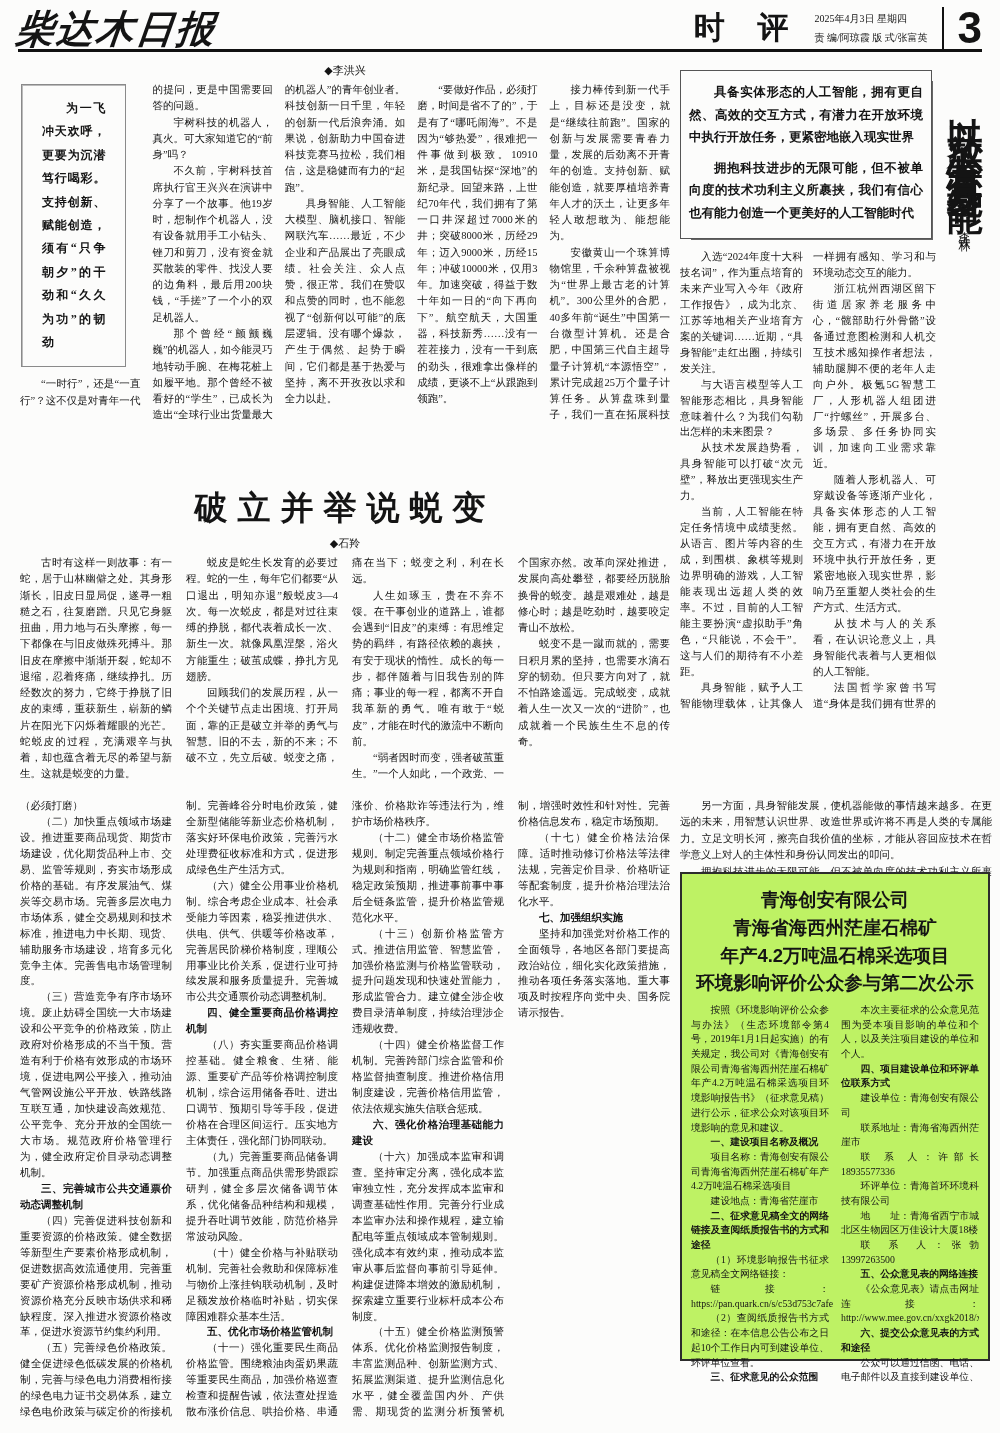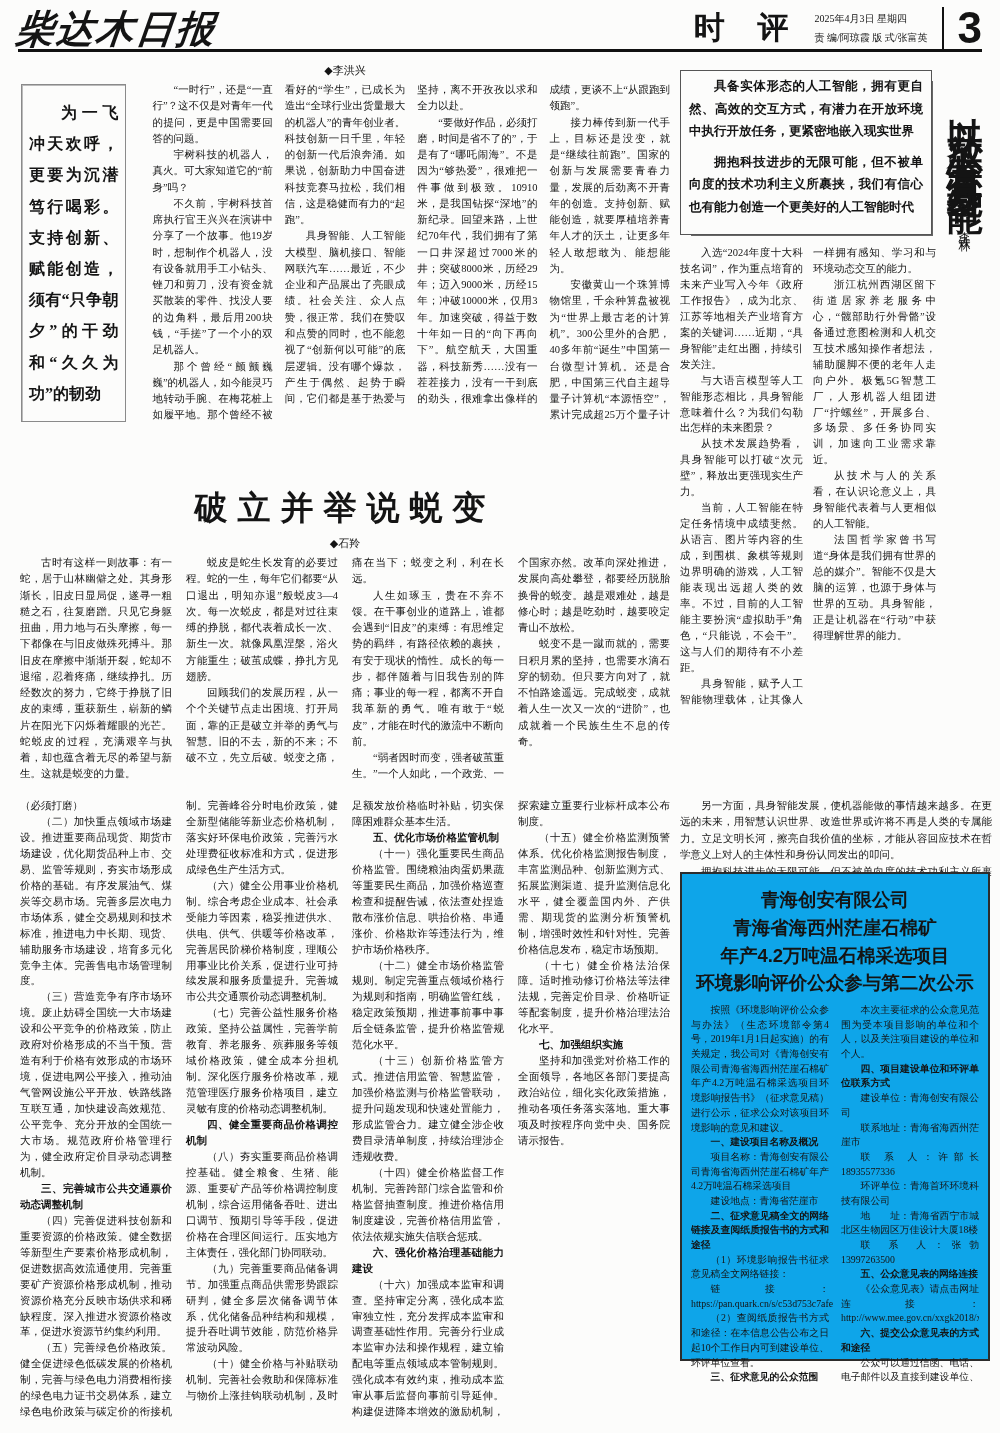--- a/index.html
+++ b/index.html
@@ -26,51 +26,51 @@
   .para.bold{font-weight:bold;}
   .para.noindent{text-indent:0;}
   
   .art1{left:20px;top:58px;width:650px;}
   .art1 h1{margin:0;text-align:center;font-size:37px;font-weight:900;letter-spacing:2px;}
   .byline{text-align:center;font-size:11px;margin:5px 0 4px 0;}
   .art1-body{height:345px;column-count:5;column-gap:12px;column-fill:auto;
     overflow:hidden;font-size:10.5px;line-height:1.55;margin-top:4px;}
   .pullquote1{
     border:1px solid #8a8a8a;box-shadow:inset 3px 3px 0 -2px #bbb;
-    padding:12px 7px;margin:2px 14px 9px 1px;font-size:16px;line-height:1.95;
+    padding:12px 20px;margin:2px 14px 9px 1px;font-size:12px;line-height:1.95;
     font-weight:600;break-inside:avoid;
   }
   .pullquote1 p{margin:0;text-indent:2em;text-align:justify;}
   
   .art2{left:20px;top:486px;width:650px;}
   .art2 h1{margin:0;text-align:center;font-size:33px;font-weight:900;letter-spacing:10px;}
   .art2-body{height:240px;column-count:4;column-gap:14px;column-fill:auto;
     overflow:hidden;font-size:10.5px;line-height:1.55;margin-top:4px;}
   
   .art3{left:680px;top:58px;width:312px;height:736px;display:flex;}
   .art3-content{width:256px;}
   .art3-strip{width:56px;display:flex;flex-direction:column;align-items:center;}
   .vtitle{writing-mode:vertical-rl;font-size:36px;font-weight:900;letter-spacing:9px;margin-top:30px;line-height:1.1;}
   .vbyline{writing-mode:vertical-rl;font-size:12px;margin-top:26px;letter-spacing:4px;}
   .pullquote3{
     border:1px solid #555;box-shadow:6px 6px 0 -5px #666;
-    padding:4px 8px;margin:12px 4px 10px 0;font-size:12.5px;line-height:1.8;font-weight:bold;
+    padding:10px 8px;margin:12px 4px 10px 0;font-size:12.5px;line-height:1.8;font-weight:bold;
   }
   .pullquote3 p{margin:0 0 8px 0;text-indent:2em;text-align:justify;}
-  .pullquote3 p:last-child{margin-bottom:12px;}
+  .pullquote3 p:last-child{margin-bottom:4px;}
   .art3-body{height:468px;column-count:2;column-gap:10px;column-fill:auto;
     overflow:hidden;font-size:10.5px;line-height:1.52;}
   .art3-close{left:680px;top:798px;width:312px;font-size:10.5px;line-height:1.55;}
   .art3-close .para{margin-bottom:1px;}
   
   .doc{left:20px;top:798px;width:650px;height:629px;column-count:4;column-gap:14px;
     column-fill:auto;overflow:hidden;font-size:10.5px;line-height:1.52;}
   
   .notice{left:680px;top:872px;width:310px;height:489px;border:2px solid #2c2c2c;
-    box-sizing:border-box;padding:12px 9px 8px 9px;background:#0ea5e9;}
+    box-sizing:border-box;padding:12px 9px 8px 9px;background:#bef264;}
   .notice-title{margin:0 0 6px 0;}
   .notice-title div{text-align:center;font-weight:900;font-size:18.5px;line-height:1.5;
     font-family:"Liberation Sans",sans-serif;}
   .notice-body{height:392px;column-count:2;column-gap:12px;column-fill:auto;
     overflow:hidden;font-size:9.8px;line-height:1.5;}
 </style>
 </head>
 <body>
 
 <div class="abs masthead">柴达木日报</div>
@@ -114,20 +114,21 @@
       <p>具备实体形态的人工智能，拥有更自然、高效的交互方式，有潜力在开放环境中执行开放任务，更紧密地嵌入现实世界</p>
       <p>拥抱科技进步的无限可能，但不被单向度的技术功利主义所裹挟，我们有信心也有能力创造一个更美好的人工智能时代</p>
     </div>
     <div class="art3-body">
         <p class="para">入选“2024年度十大科技名词”，作为重点培育的未来产业写入今年《政府工作报告》，成为北京、江苏等地相关产业培育方案的关键词……近期，“具身智能”走红出圈，持续引发关注。</p>
         <p class="para">与大语言模型等人工智能形态相比，具身智能意味着什么？为我们勾勒出怎样的未来图景？</p>
         <p class="para">从技术发展趋势看，具身智能可以打破“次元壁”，释放出更强现实生产力。</p>
         <p class="para">当前，人工智能在特定任务情境中成绩斐然。从语言、图片等内容的生成，到围棋、象棋等规则边界明确的游戏，人工智能表现出远超人类的效率。不过，目前的人工智能主要扮演“虚拟助手”角色，“只能说，不会干”。这与人们的期待有不小差距。</p>
         <p class="para">具身智能，赋予人工智能物理载体，让其像人一样拥有感知、学习和与环境动态交互的能力。</p>
         <p class="para">浙江杭州西湖区留下街道居家养老服务中心，“髋部助行外骨骼”设备通过意图检测和人机交互技术感知操作者想法，辅助腿脚不便的老年人走向户外。极氪5G智慧工厂，人形机器人组团进厂“拧螺丝”，开展多台、多场景、多任务协同实训，加速向工业需求靠近。</p>
+        <p class="para">随着人形机器人、可穿戴设备等逐渐产业化，具备实体形态的人工智能，拥有更自然、高效的交互方式，有潜力在开放环境中执行开放任务，更紧密地嵌入现实世界，影响乃至重塑人类社会的生产方式、生活方式。</p>
         <p class="para">从技术与人的关系看，在认识论意义上，具身智能代表着与人更相似的人工智能。</p>
         <p class="para">法国哲学家曾书写道“身体是我们拥有世界的总的媒介”。智能不仅是大脑的运算，也源于身体与世界的互动。具身智能，正是让机器在“行动”中获得理解世界的能力。</p>
       </div>
   </div>
   <div class="art3-strip">
     <div class="vtitle">以开放心态看具身智能</div>
     <div class="vbyline">◆李铁林</div>
   </div>
 </div>
 <div class="abs art3-close">
@@ -136,21 +137,20 @@
   </div>
 
 <div class="abs doc">
     <p class="para noindent">（必须打磨）</p>
     <p class="para">（二）加快重点领域市场建设。推进重要商品现货、期货市场建设，优化期货品种上市、交易、监管等规则，夯实市场形成价格的基础。有序发展油气、煤炭等交易市场。完善多层次电力市场体系，健全交易规则和技术标准，推进电力中长期、现货、辅助服务市场建设，培育多元化竞争主体。完善售电市场管理制度。</p>
     <p class="para">（三）营造竞争有序市场环境。废止妨碍全国统一大市场建设和公平竞争的价格政策，防止政府对价格形成的不当干预。营造有利于价格有效形成的市场环境，促进电网公平接入，推动油气管网设施公平开放、铁路线路互联互通，加快建设高效规范、公平竞争、充分开放的全国统一大市场。规范政府价格管理行为，健全政府定价目录动态调整机制。</p>
     <p class="para bold">三、完善城市公共交通票价动态调整机制</p>
     <p class="para">（四）完善促进科技创新和重要资源的价格政策。健全数据等新型生产要素价格形成机制，促进数据高效流通使用。完善重要矿产资源价格形成机制，推动资源价格充分反映市场供求和稀缺程度。深入推进水资源价格改革，促进水资源节约集约利用。</p>
     <p class="para">（五）完善绿色价格政策。健全促进绿色低碳发展的价格机制，完善与绿色电力消费相衔接的绿色电力证书交易体系，建立绿色电价政策与碳定价的衔接机制。完善峰谷分时电价政策，健全新型储能等新业态价格机制，落实好环保电价政策，完善污水处理费征收标准和方式，促进形成绿色生产生活方式。</p>
     <p class="para">（六）健全公用事业价格机制。综合考虑企业成本、社会承受能力等因素，稳妥推进供水、供电、供气、供暖等价格改革，完善居民阶梯价格制度，理顺公用事业比价关系，促进行业可持续发展和服务质量提升。完善城市公共交通票价动态调整机制。</p>
-    <p class="para">（七）完善公益性服务价格政策。坚持公益属性，完善学前教育、养老服务、殡葬服务等领域价格政策，健全成本分担机制。深化医疗服务价格改革，规范管理医疗服务价格项目，建立灵敏有度的价格动态调整机制。</p>
     <p class="para bold">四、健全重要商品价格调控机制</p>
     <p class="para">（八）夯实重要商品价格调控基础。健全粮食、生猪、能源、重要矿产品等价格调控制度机制，综合运用储备吞吐、进出口调节、预期引导等手段，促进价格在合理区间运行。压实地方主体责任，强化部门协同联动。</p>
     <p class="para">（九）完善重要商品储备调节。加强重点商品供需形势跟踪研判，健全多层次储备调节体系，优化储备品种结构和规模，提升吞吐调节效能，防范价格异常波动风险。</p>
     <p class="para">（十）健全价格与补贴联动机制。完善社会救助和保障标准与物价上涨挂钩联动机制，及时足额发放价格临时补贴，切实保障困难群众基本生活。</p>
     <p class="para bold">五、优化市场价格监管机制</p>
     <p class="para">（十一）强化重要民生商品价格监管。围绕粮油肉蛋奶果蔬等重要民生商品，加强价格巡查检查和提醒告诫，依法查处捏造散布涨价信息、哄抬价格、串通涨价、价格欺诈等违法行为，维护市场价格秩序。</p>
     <p class="para">（十二）健全市场价格监管规则。制定完善重点领域价格行为规则和指南，明确监管红线，稳定政策预期，推进事前事中事后全链条监管，提升价格监管规范化水平。</p>
     <p class="para">（十三）创新价格监管方式。推进信用监管、智慧监管，加强价格监测与价格监管联动，提升问题发现和快速处置能力，形成监管合力。建立健全涉企收费目录清单制度，持续治理涉企违规收费。</p>
     <p class="para">（十四）健全价格监督工作机制。完善跨部门综合监管和价格监督抽查制度。推进价格信用制度建设，完善价格信用监管，依法依规实施失信联合惩戒。</p>
     <p class="para bold">六、强化价格治理基础能力建设</p>

